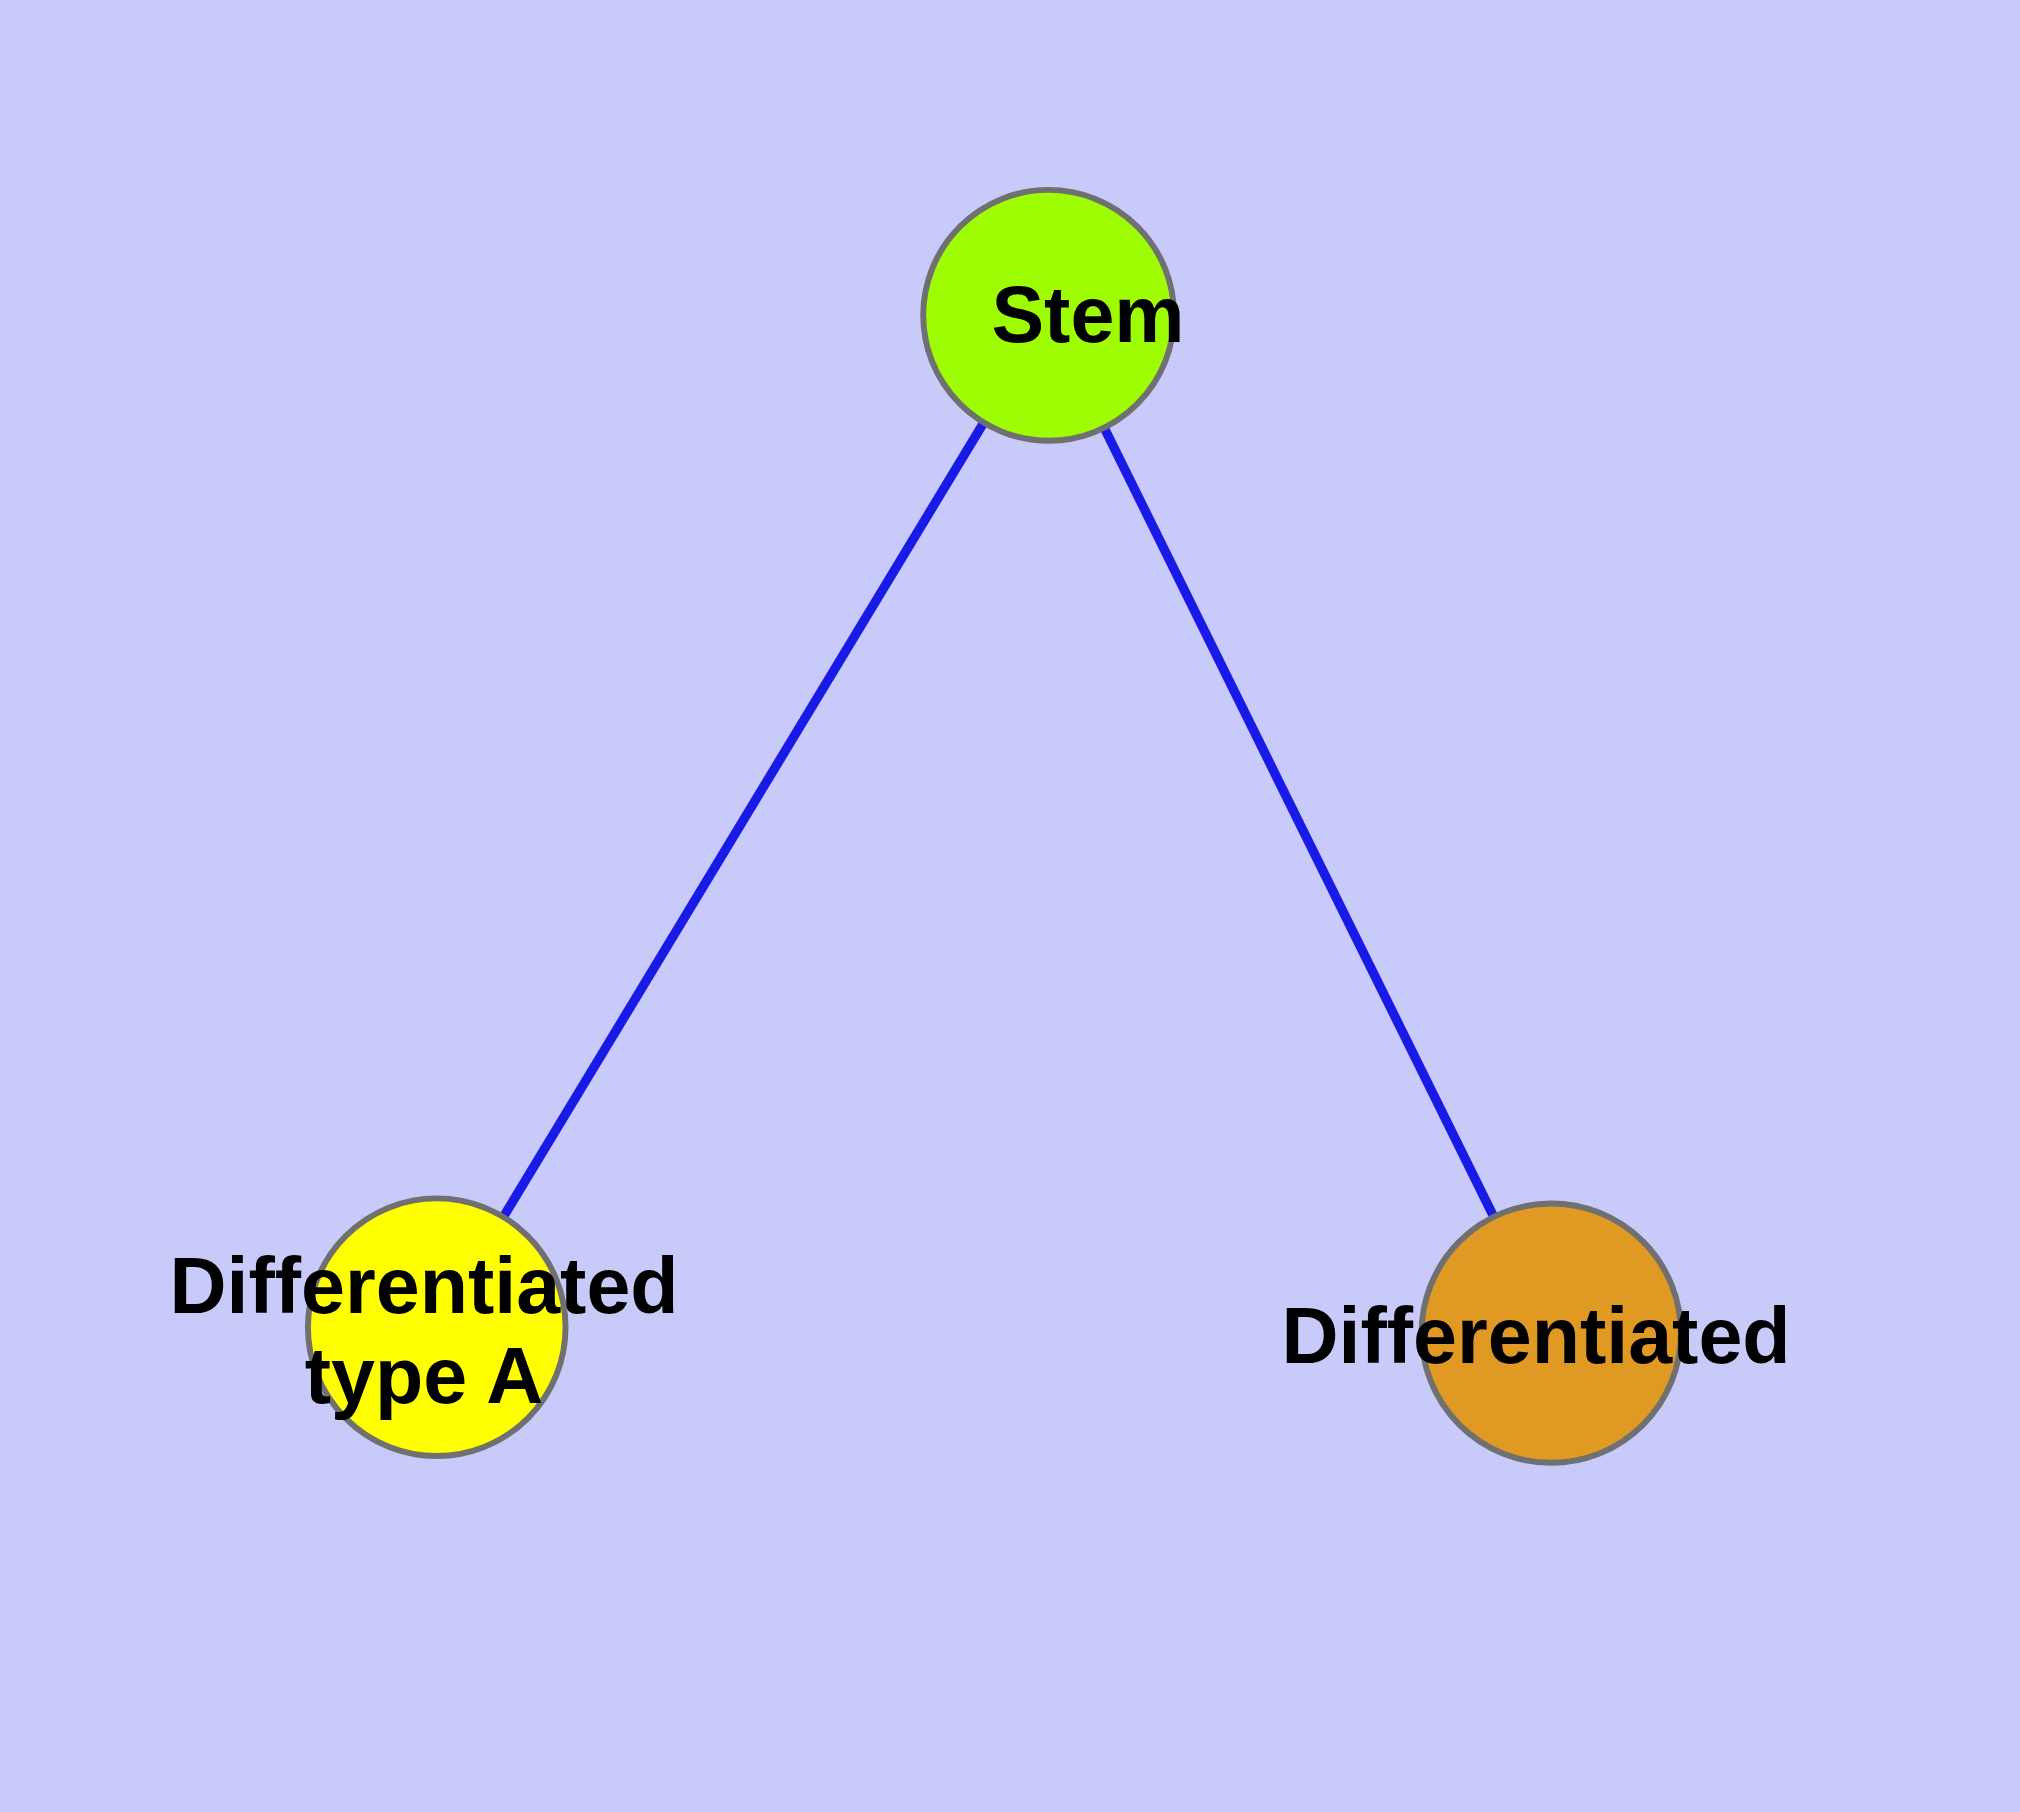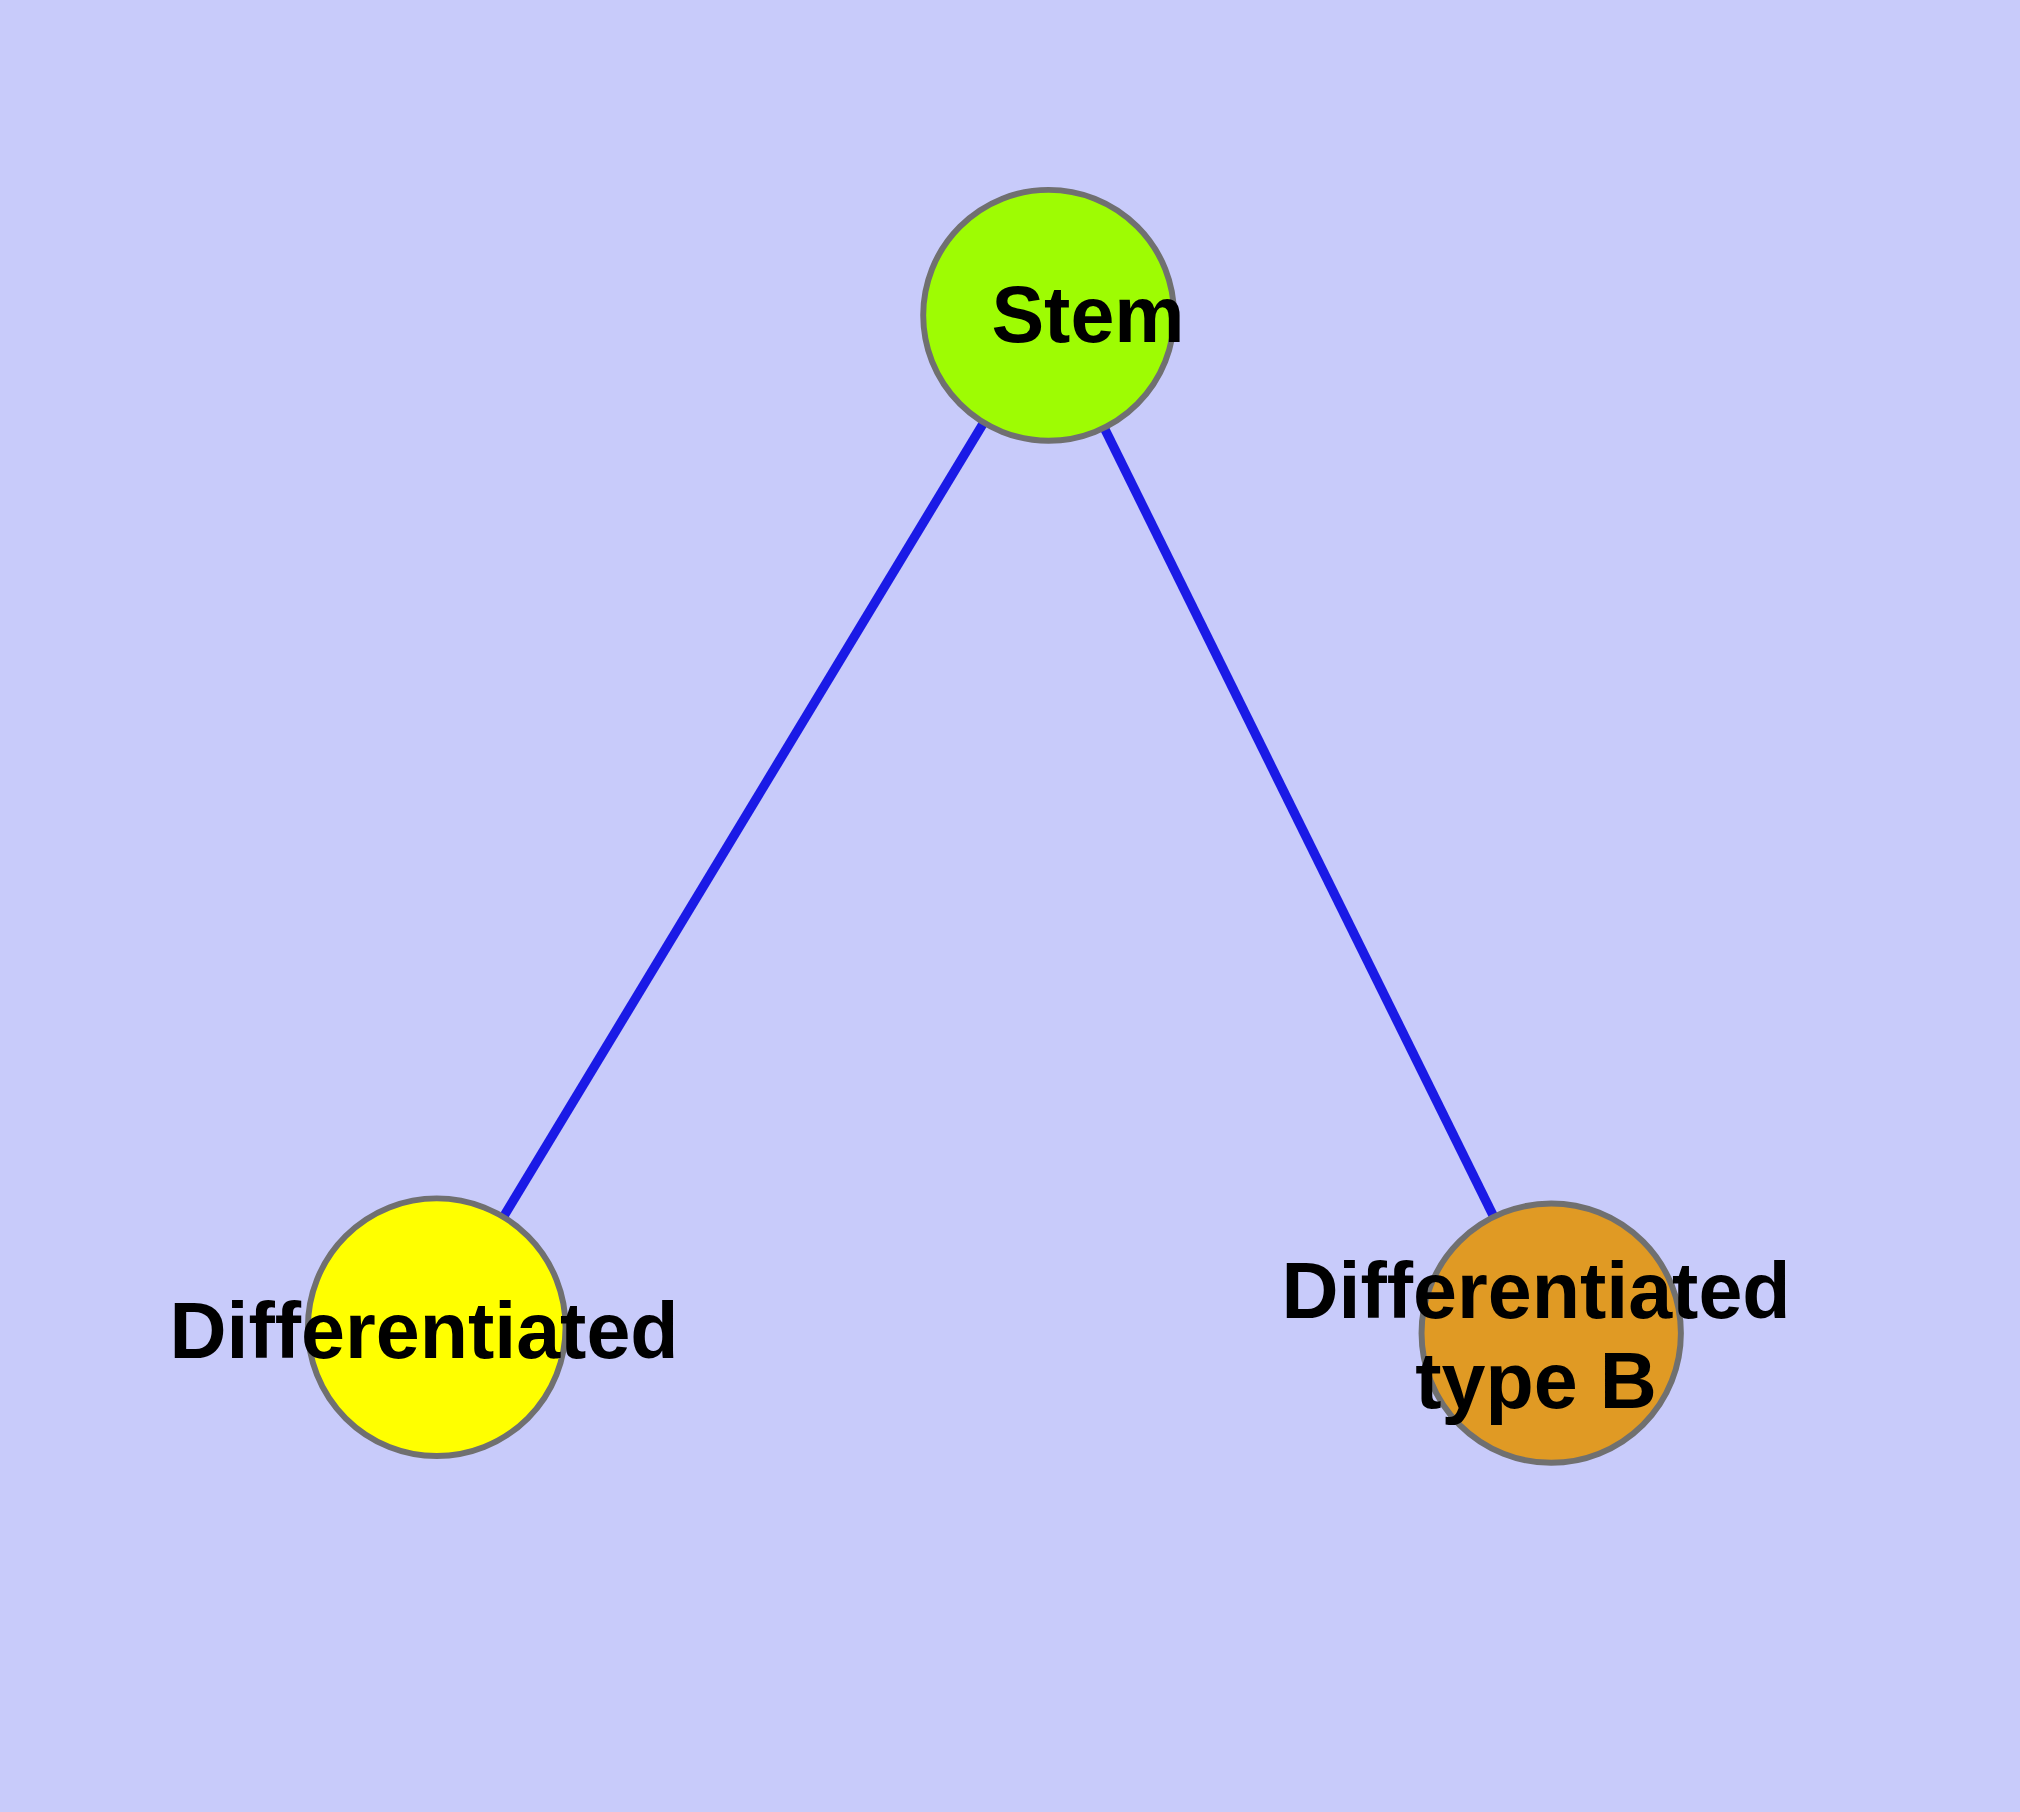--- a/index.html
+++ b/index.html
@@ -76,21 +76,21 @@
       <circle id="node-diff-b" cx="1830" cy="1573" r="153" fill="#e09a24" stroke="#707070" stroke-width="7"></circle>
     </g>
   </svg>
 
   <div class="node-label" id="label-stem" style="color: rgb(0, 0, 0); margin-left: 40px;">
     <div>Stem</div>
   </div>
 
   <div class="node-label" id="label-diff-a" style="color: rgb(0, 0, 0);">
     <div>Differentiated</div>
+    <div>type A</div>
   </div>
 
   <div class="node-label" id="label-diff-b" style="color: rgb(0, 0, 0);">
     <div>Differentiated</div>
-    <div>type B</div>
   </div>
 
 </div>
 
 
 </body></html>

